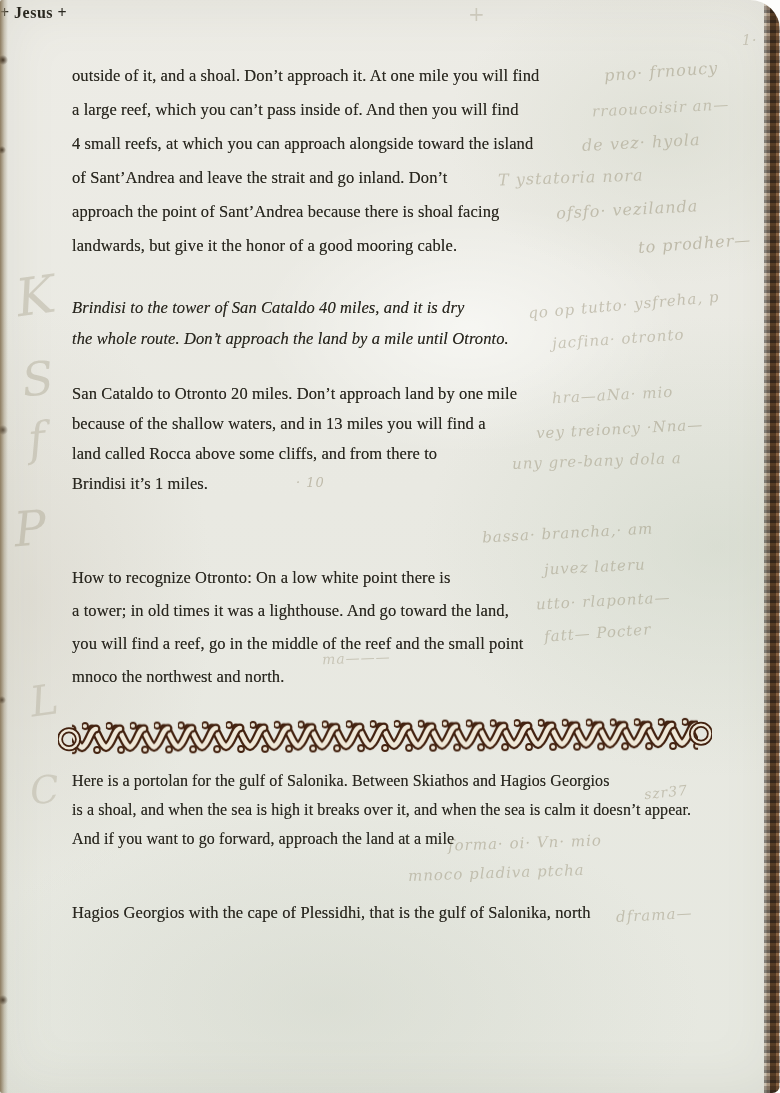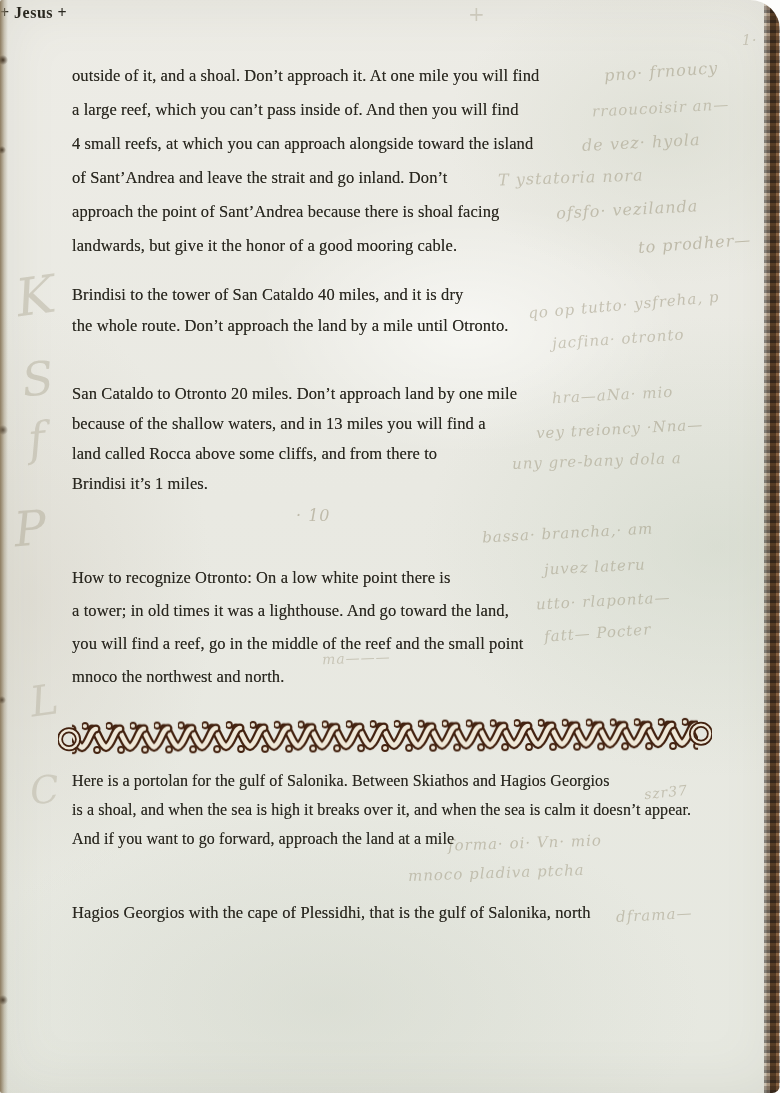--- a/index.html
+++ b/index.html
@@ -25,21 +25,21 @@
           radial-gradient(circle 2px at 2px 150px, rgba(40,25,10,.7), transparent 4px),
           radial-gradient(circle 3px at 3px 430px, rgba(40,25,10,.6), transparent 5px),
           radial-gradient(circle 2px at 2px 700px, rgba(40,25,10,.6), transparent 4px),
           radial-gradient(circle 3px at 3px 1000px, rgba(40,25,10,.7), transparent 5px),
           linear-gradient(to right,#8d7c60,rgba(165,153,128,.45) 55%,transparent);}
   .header{position:absolute;top:4px;left:0;width:712px;text-align:left;
         font-size:16px;font-weight:bold;color:#2a2820;letter-spacing:.5px;}
   .para{position:absolute;left:72px;width:706px;color:#29271f;white-space:nowrap;
         font-size:16.5px;letter-spacing:.1px;text-shadow:0 0 .5px rgba(41,39,31,.55);}
   .p0{top:59px;line-height:34px;}
-  .p1{top:279px;line-height:31px;}
+  .p1{top:292px;line-height:31px;font-style:italic;}
   .p2{top:379px;line-height:30px;}
   .p3{top:513px;line-height:33px;margin-top:48px;}
   .p4{top:766px;line-height:29px;font-size:16px;}
   .p5{top:898px;line-height:30px;}
   .ghost-layer{position:absolute;inset:0;pointer-events:none;}
   .ghost{position:absolute;font-family:"DejaVu Serif",serif;font-style:italic;
         color:#8d8468;white-space:nowrap;letter-spacing:1px;}
   .band{position:absolute;left:58px;top:719px;transform:rotate(-0.4deg);}
 </style>
 </head>
@@ -53,21 +53,21 @@
         <span class="ghost" style="left: 592px; top: 99px; font-size: 15px; opacity: 0.38; transform: rotate(-3deg);">rraoucoisir an—</span>
         <span class="ghost" style="left: 582px; top: 133px; font-size: 16px; opacity: 0.4; transform: rotate(-3deg);">de vez· hyola</span>
         <span class="ghost" style="left: 498px; top: 168px; font-size: 16px; opacity: 0.4; transform: rotate(-2deg);">T ystatoria  nora</span>
         <span class="ghost" style="left: 556px; top: 200px; font-size: 16px; opacity: 0.42; transform: rotate(-3deg);">ofsfo·  vezilanda</span>
         <span class="ghost" style="left: 638px; top: 234px; font-size: 16px; opacity: 0.45; transform: rotate(-4deg);">to  prodher—</span>
         <span class="ghost" style="left: 528px; top: 296px; font-size: 15px; opacity: 0.42; transform: rotate(-5deg);">qo  op tutto· ysfreha, p</span>
         <span class="ghost" style="left: 552px; top: 330px; font-size: 15px; opacity: 0.4; transform: rotate(-4deg);">jacfina·  otronto</span>
         <span class="ghost" style="left: 552px; top: 386px; font-size: 15px; opacity: 0.4; transform: rotate(-3deg);">hra—aNa· mio</span>
         <span class="ghost" style="left: 536px; top: 420px; font-size: 15px; opacity: 0.42; transform: rotate(-3deg);">vey  treioncy  ·Nna—</span>
         <span class="ghost" style="left: 512px; top: 452px; font-size: 15px; opacity: 0.4; transform: rotate(-2deg);">uny  gre-bany  dola  a</span>
-        <span class="ghost" style="left: 296px; top: 475px; font-size: 16px; opacity: 0.45; transform: rotate(0deg); margin-top: 31px;">· 10</span>
+        <span class="ghost" style="left: 296px; top: 475px; font-size: 13px; opacity: 0.45; transform: rotate(0deg);">· 10</span>
         <span class="ghost" style="left: 482px; top: 524px; font-size: 15px; opacity: 0.42; transform: rotate(-3deg);">bassa· brancha,· am</span>
         <span class="ghost" style="left: 544px; top: 558px; font-size: 15px; opacity: 0.4; transform: rotate(-3deg);">juvez  lateru</span>
         <span class="ghost" style="left: 536px; top: 592px; font-size: 15px; opacity: 0.4; transform: rotate(-3deg);">utto·  rlaponta—</span>
         <span class="ghost" style="left: 544px; top: 624px; font-size: 15px; opacity: 0.4; transform: rotate(-4deg);">fatt—  Pocter</span>
         <span class="ghost" style="left: 322px; top: 650px; font-size: 14px; opacity: 0.35; transform: rotate(-2deg);">ma———</span>
         <span class="ghost" style="left: 644px; top: 784px; font-size: 14px; opacity: 0.4; transform: rotate(-6deg);">szr37</span>
         <span class="ghost" style="left: 448px; top: 834px; font-size: 15px; opacity: 0.42; transform: rotate(-2deg);">forma· oi· Vn· mio</span>
         <span class="ghost" style="left: 408px; top: 864px; font-size: 15px; opacity: 0.4; transform: rotate(-2deg);">mnoco   pladiva   ptcha</span>
         <span class="ghost" style="left: 616px; top: 906px; font-size: 15px; opacity: 0.4; transform: rotate(-3deg);">dframa—</span>
         <span class="ghost" style="left: 468px; top: 2px; font-size: 20px; opacity: 0.3; transform: rotate(0deg);">+</span>

